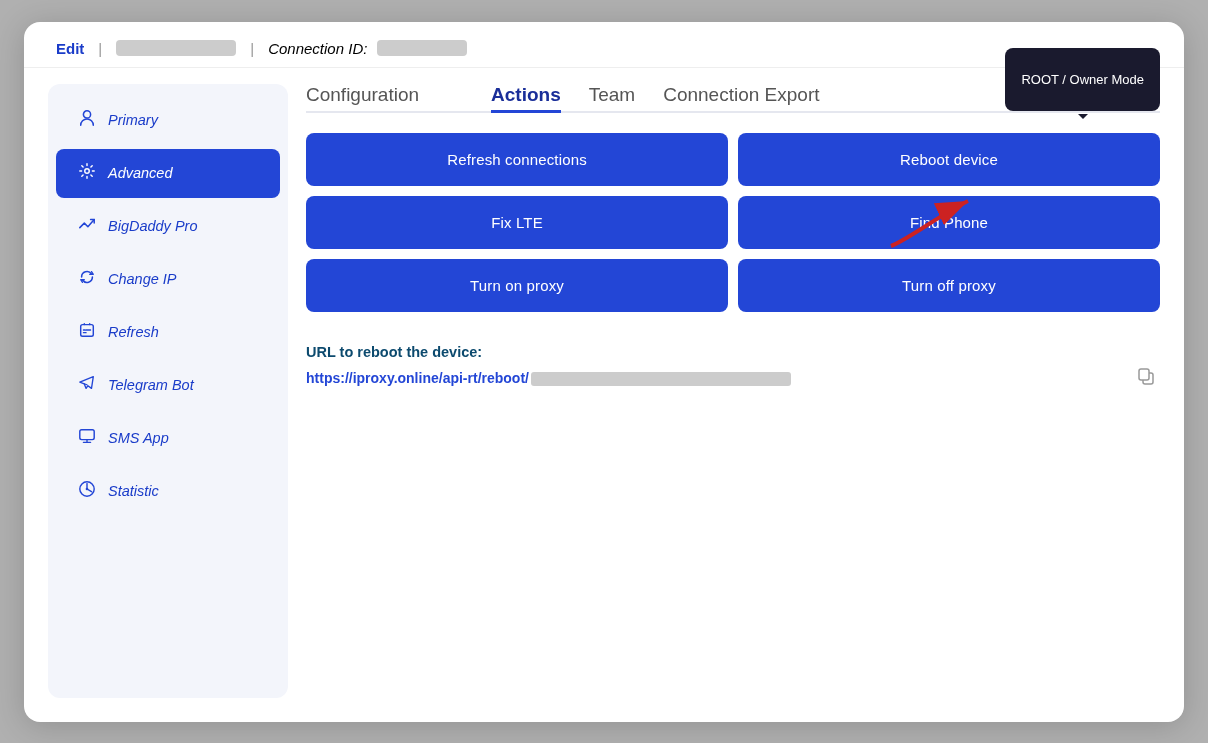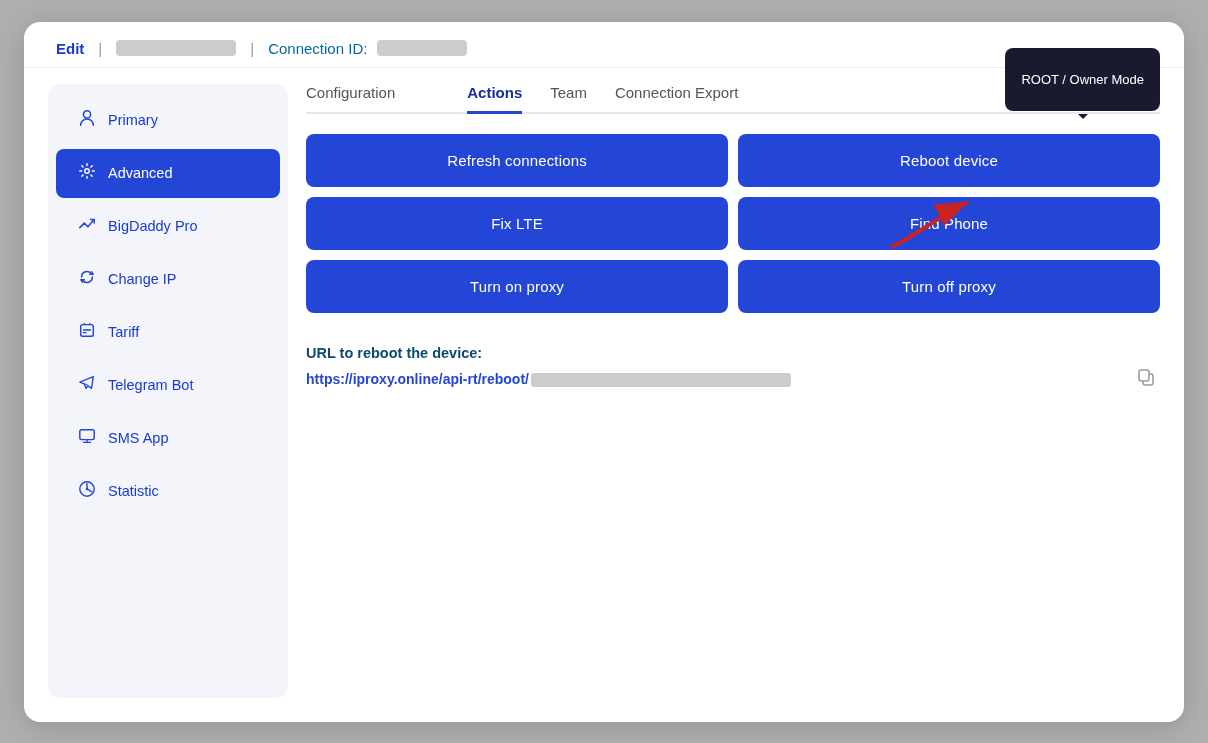--- a/index.html
+++ b/index.html
@@ -42,22 +42,23 @@
     }
     .header-name-blur {
       display: inline-block;
       width: 120px;
       height: 16px;
       background: #ccc;
       border-radius: 4px;
       vertical-align: middle;
     }
     .header-conn-id {
-      color: #0369a1;
-      font-weight: 500;
+      color: #000000;
+      font-weight: 500;
+      font-style: italic;
     }
     .header-id-blur {
       display: inline-block;
       width: 90px;
       height: 16px;
       background: #ccc;
       border-radius: 4px;
       vertical-align: middle;
     }
     .main-content {
@@ -82,20 +83,21 @@
       align-items: center;
       gap: 10px;
       padding: 13px 20px;
       cursor: pointer;
       border-radius: 8px;
       margin: 2px 8px;
       font-size: 14.5px;
       color: #1a3cc9;
       font-weight: 500;
       transition: background 0.15s;
+      font-style: italic;
     }
     .sidebar-item.active {
       background: #2346d6;
       color: #fff;
     }
     .sidebar-item.active .sidebar-icon {
       color: #fff;
     }
     .sidebar-icon {
       font-size: 17px;
@@ -115,24 +117,24 @@
     }
     
     .tabs {
       display: flex;
       gap: 28px;
       border-bottom: 2px solid #e5e7ef;
       margin-bottom: 20px;
       position: relative;
     }
     .tab {
-      font-size: 15px;
+      font-size: 19px;
       font-weight: 500;
       color: #555;
-      padding-bottom: 10px;
+      padding-bottom: 4px;
       cursor: pointer;
       border-bottom: 3px solid transparent;
       margin-bottom: -2px;
       transition: color 0.15s;
     }
     .tab.active {
       color: #1a2e99;
       border-bottom: 3px solid #2346d6;
       font-weight: 700;
       margin-left: 44px;
@@ -295,21 +297,21 @@
       </div>
 
       <div class="sidebar-item">
         <span class="sidebar-icon">
           <svg width="18" height="18" viewBox="0 0 20 20" fill="none">
               <rect x="3" y="4" width="14" height="13" rx="2" stroke="#2346d6" stroke-width="1.6"></rect>
               <path d="M7 4V3M13 4V3" stroke="#2346d6" stroke-width="1.6" stroke-linecap="round"></path>
               <path d="M6 10h2M9 10h5M6 13h3" stroke="#2346d6" stroke-width="1.4" stroke-linecap="round"></path>
             </svg>
         </span>
-        <span>Tariff</span>
+        <span>Refresh</span>
       </div>
 
       <div class="sidebar-item">
         <span class="sidebar-icon">
           <svg width="18" height="18" viewBox="0 0 20 20" fill="none">
               <path d="M17 3L2 9l5 2 2 5 2-3 4 3 2-13z" stroke="#2346d6" stroke-width="1.5" stroke-linejoin="round"></path>
               <path d="M7 11l3 1" stroke="#2346d6" stroke-width="1.3" stroke-linecap="round"></path>
             </svg>
         </span>
         <span>Telegram Bot</span>

